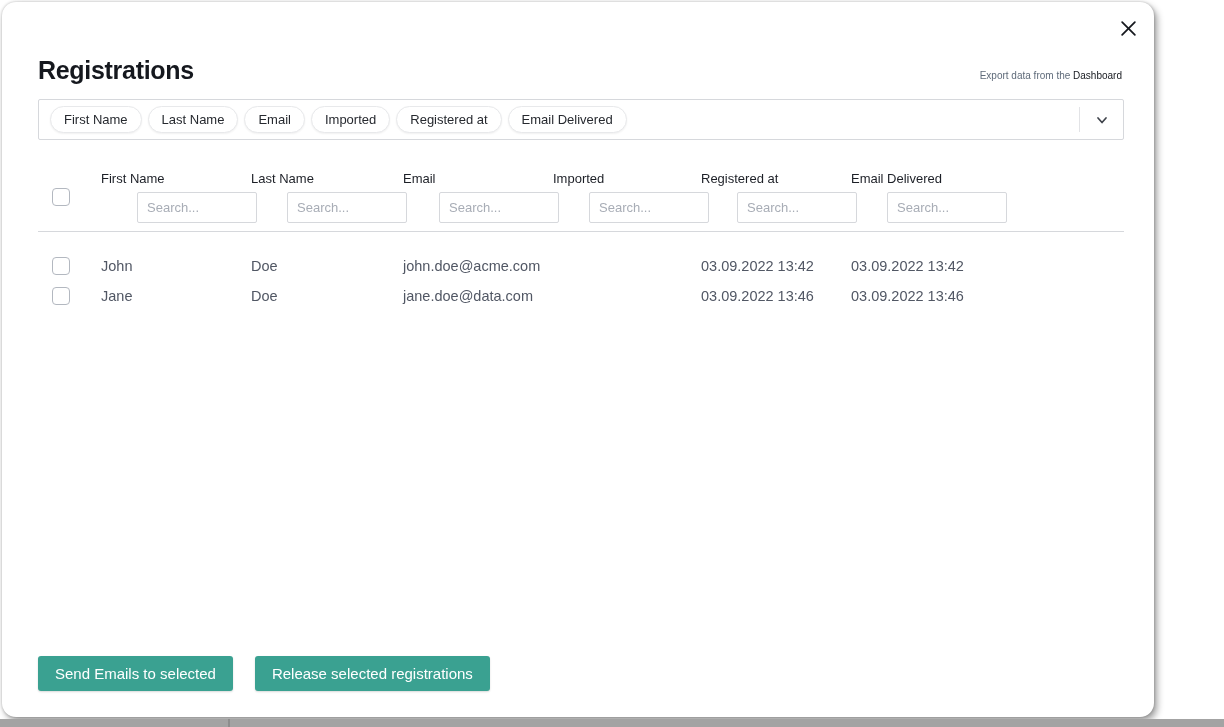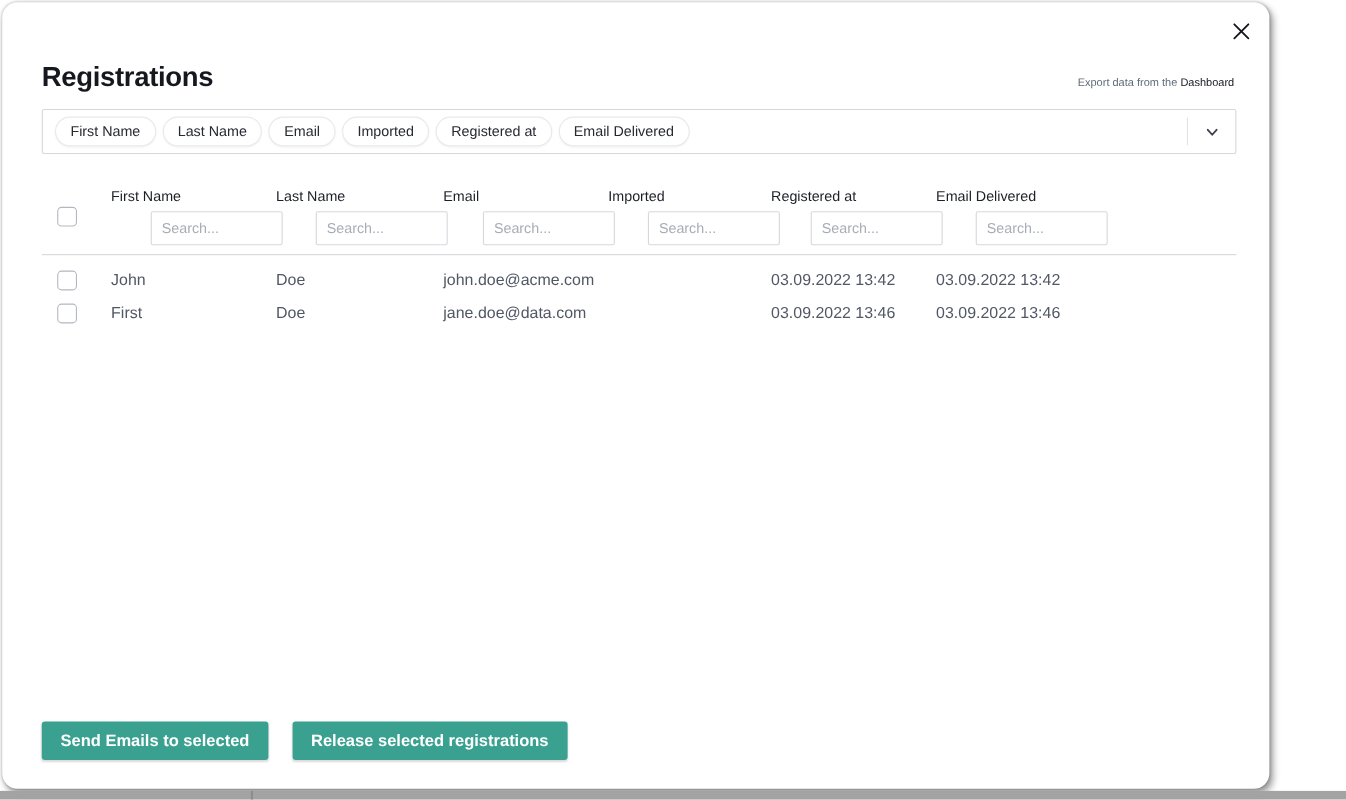--- a/index.html
+++ b/index.html
@@ -86,32 +86,32 @@
   .th input[type="text"]::placeholder { color:#a8adb6; }
   .th-check { padding-top:17px; padding-left:14px; }
 
   input[type="checkbox"] {
     appearance:none; -webkit-appearance:none;
     width:18px; height:18px; border:1.5px solid #b3b8c0; border-radius:4px;
     background:#fff; cursor:pointer; display:block;
   }
 
   .tbody .grid-row { height:30px; }
-  .tbody .grid-row:first-child { margin-top:8px; }
+  .tbody .grid-row:first-child { margin-top:19px; }
   .td { font-size:14.5px; color:#515764; white-space:nowrap; }
   .td-check { padding-left:14px; }
 
   
   .actions {
     position:absolute; left:36px; bottom:26px; display:flex; gap:22px;
   }
   .action-btn {
     height:35px; padding:0 17px; border:none; border-radius:3px;
     background:var(--accent, #3aa191); color:#fff;
-    font-size:15px; font-weight:700; cursor:pointer;
+    font-size:15px; font-weight:400; cursor:pointer;
     font-family:"Liberation Sans", sans-serif;
     box-shadow:0 1px 2px rgba(0,0,0,.15);
   }
 </style>
 </head>
 <body>
 
 <div class="modal">
 
   <button class="close-btn">
@@ -188,21 +188,21 @@
         <div class="td">Doe</div>
         <div class="td">john.doe@acme.com</div>
         <div class="td"></div>
         <div class="td">03.09.2022 13:42</div>
         <div class="td">03.09.2022 13:42</div>
       </div>
       <div class="grid-row">
         <div class="td-check">
             <input type="checkbox" style="">
           </div>
-        <div class="td">First</div>
+        <div class="td">Jane</div>
         <div class="td">Doe</div>
         <div class="td">jane.doe@data.com</div>
         <div class="td"></div>
         <div class="td">03.09.2022 13:46</div>
         <div class="td">03.09.2022 13:46</div>
       </div>
     </div>
   </div>
 
   <div class="actions">

